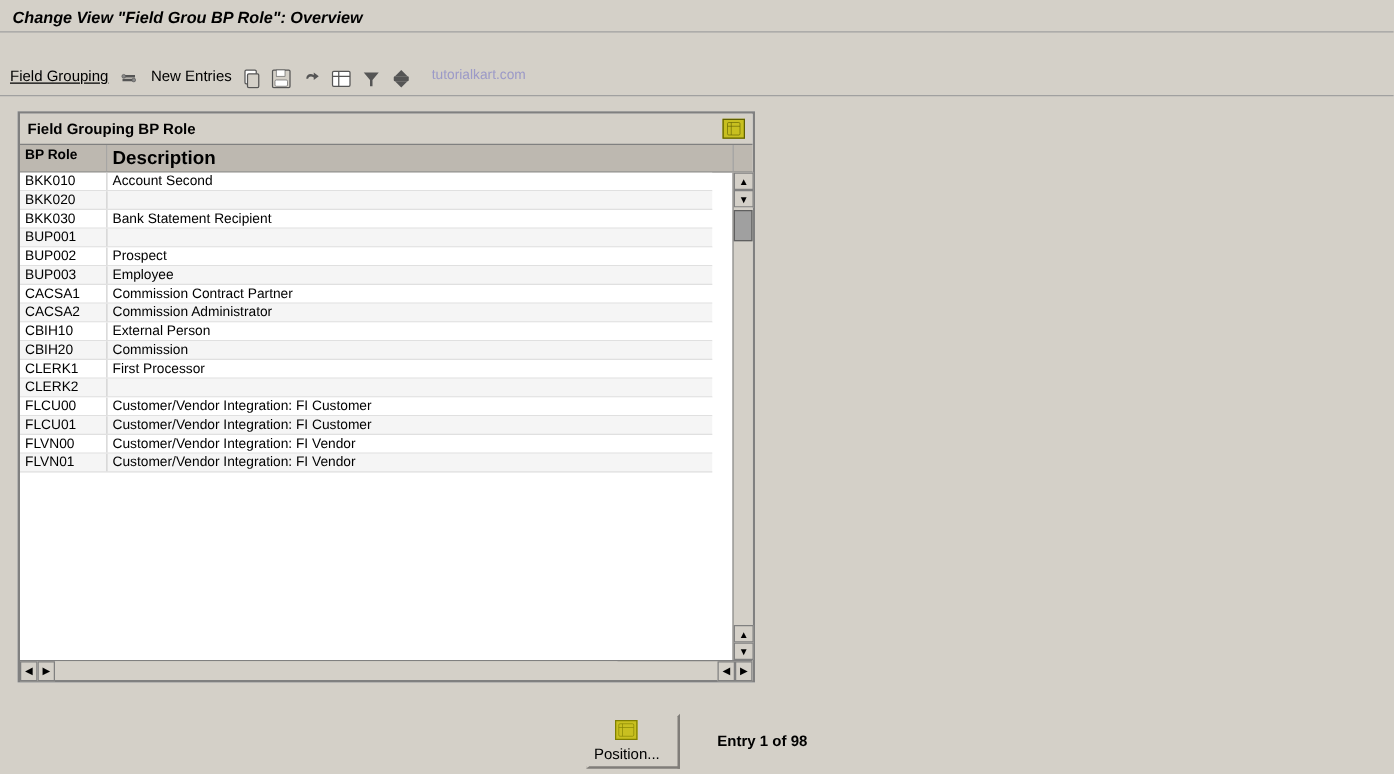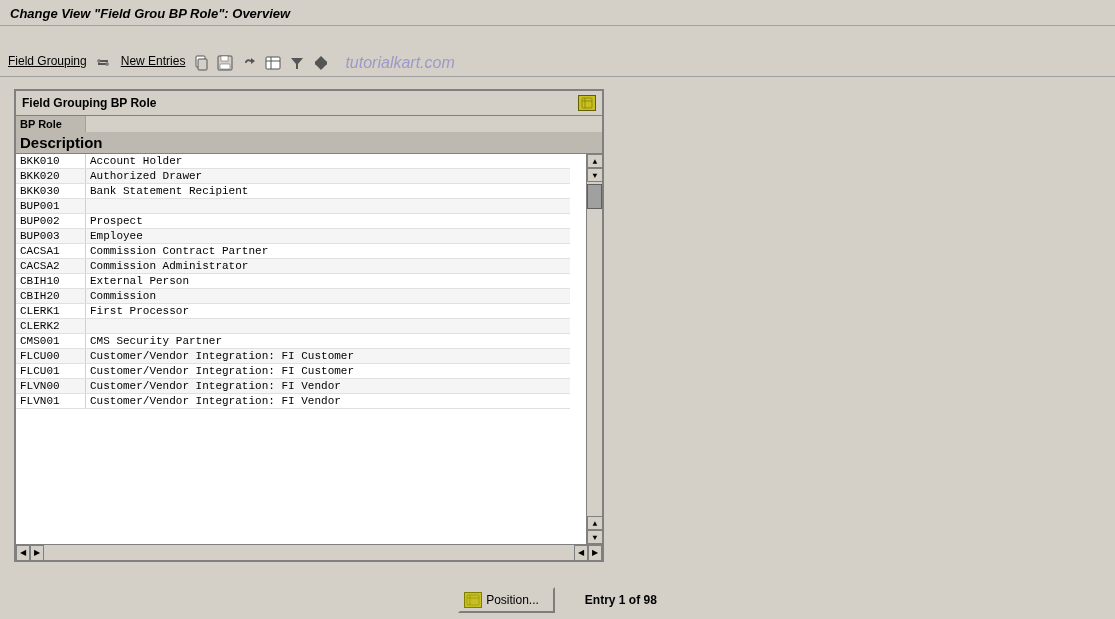--- a/index.html
+++ b/index.html
@@ -75,21 +75,20 @@
       display: flex;
       align-items: center;
       justify-content: center;
       font-size: 9px;
       cursor: pointer;
     }
     .column-headers {
       display: flex;
       background: #d4d0c8;
       border-bottom: 1px solid #808080;
-      flex-direction: column;
     }
     .col-bp-role {
       width: 70px;
       padding: 2px 4px;
       font-weight: bold;
       font-size: 11px;
       border-right: 1px solid #a0a0a0;
       background: #bdb8b0;
     }
     .col-description {
@@ -169,20 +168,21 @@
       gap: 30px;
     }
     .position-btn {
       display: flex;
       align-items: center;
       background: #d4d0c8;
       border: 2px outset #d4d0c8;
       padding: 3px 14px 3px 4px;
       cursor: pointer;
       gap: 4px;
+      flex-direction: column;
     }
     .position-btn-icon {
       width: 18px;
       height: 16px;
       background: #c8c020;
       border: 1px solid #808000;
       display: flex;
       align-items: center;
       justify-content: center;
       font-size: 9px;
@@ -208,21 +208,21 @@
   <span class="toolbar-label" style="cursor:pointer; text-decoration: underline;">Field Grouping</span>
 
   <span class="toolbar-icon">
     <svg width="14" height="14" viewBox="0 0 14 14">
         <rect x="2" y="4" width="10" height="2" fill="#555"></rect>
         <rect x="2" y="7" width="10" height="2" fill="#555"></rect>
         <circle cx="3" cy="5" r="1.5" fill="#888" stroke="#555" stroke-width="0.5"></circle>
         <circle cx="11" cy="8" r="1.5" fill="#888" stroke="#555" stroke-width="0.5"></circle>
       </svg>
   </span>
-  <span class="toolbar-label" style="cursor:pointer; text-decoration:underline; margin-left:4px;">New Entries</span>
+  <span class="toolbar-label" style="cursor:pointer; margin-left:4px;">New Entries</span>
 
   <span class="toolbar-icon">
     <svg width="16" height="16" viewBox="0 0 16 16">
         <rect x="3" y="1" width="9" height="11" rx="1" fill="#fff" stroke="#555" stroke-width="1"></rect>
         <rect x="5" y="4" width="9" height="11" rx="1" fill="#d4d0c8" stroke="#555" stroke-width="1"></rect>
       </svg>
   </span>
 
   <span class="toolbar-icon">
     <svg width="16" height="16" viewBox="0 0 16 16">
@@ -252,21 +252,21 @@
       </svg>
   </span>
 
   <span class="toolbar-icon">
     <svg width="16" height="16" viewBox="0 0 16 16">
         <rect x="2" y="6" width="12" height="4" rx="1" fill="#555"></rect>
         <polygon points="8,1 13,6 3,6" fill="#555"></polygon>
         <polygon points="8,15 13,10 3,10" fill="#555"></polygon>
       </svg>
   </span>
-  <span style="color: rgba(100,100,200,0.5); font-style:italic; font-size:16px; margin-left:10px;">tutorialkart.com</span>
+  <span style="color: rgba(100,100,200,0.5); font-size:11px; margin-left:10px;">tutorialkart.com</span>
 </div>
 
 <div class="main-content">
   <div class="table-container">
 
     <div class="table-header-row">
       <span class="table-header-title">Field Grouping BP Role</span>
       <div class="table-header-icon">
         <svg width="12" height="12" viewBox="0 0 12 12">
             <rect x="1" y="1" width="10" height="10" rx="1" fill="#c8c020" stroke="#606000" stroke-width="0.5"></rect>
@@ -275,30 +275,29 @@
           </svg>
       </div>
     </div>
 
     <div class="column-headers">
       <div class="col-bp-role">BP Role</div>
       <div class="col-description">Description</div>
       <div style="width:16px; background:#bdb8b0; border-left:1px solid #a0a0a0;"></div>
     </div>
 
-    <div style="display:flex; height:390px;font-family:Liberation Mono, monospace;">
+    <div style="display:flex; height:390px;">
       <div class="table-body" style="flex:1; overflow:hidden;">
         <div id="table-rows-container">
             <div class="table-row">
               <div class="cell-bp">BKK010</div>
-              <div class="cell-desc">Account Holder</div>
+              <div class="cell-desc">Account Second</div>
             </div>
             <div class="table-row">
               <div class="cell-bp">BKK020</div>
-              <div class="cell-desc">Authorized Drawer</div>
             </div>
             <div class="table-row">
               <div class="cell-bp">BKK030</div>
               <div class="cell-desc">Bank Statement Recipient</div>
             </div>
             <div class="table-row">
               <div class="cell-bp">BUP001</div>
             </div>
             <div class="table-row">
               <div class="cell-bp">BUP002</div>
@@ -323,24 +322,20 @@
             <div class="table-row">
               <div class="cell-bp">CBIH20</div>
               <div class="cell-desc">Commission</div>
             </div>
             <div class="table-row">
               <div class="cell-bp">CLERK1</div>
               <div class="cell-desc">First Processor</div>
             </div>
             <div class="table-row">
               <div class="cell-bp">CLERK2</div>
-            </div>
-            <div class="table-row">
-              <div class="cell-bp">CMS001</div>
-              <div class="cell-desc">CMS Security Partner</div>
             </div>
             <div class="table-row">
               <div class="cell-bp">FLCU00</div>
               <div class="cell-desc">Customer/Vendor Integration: FI Customer</div>
             </div>
             <div class="table-row">
               <div class="cell-bp">FLCU01</div>
               <div class="cell-desc">Customer/Vendor Integration: FI Customer</div>
             </div>
             <div class="table-row">

